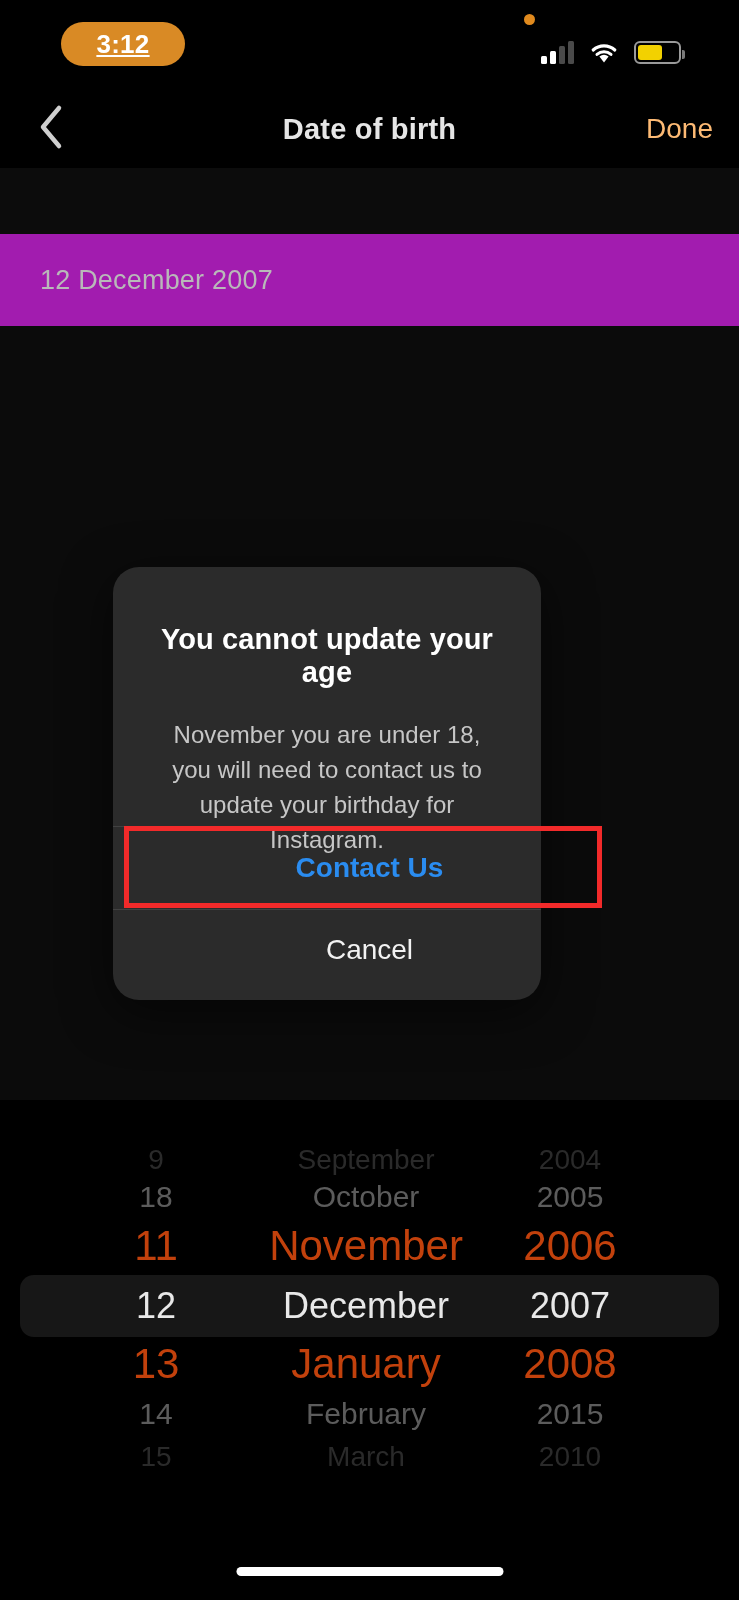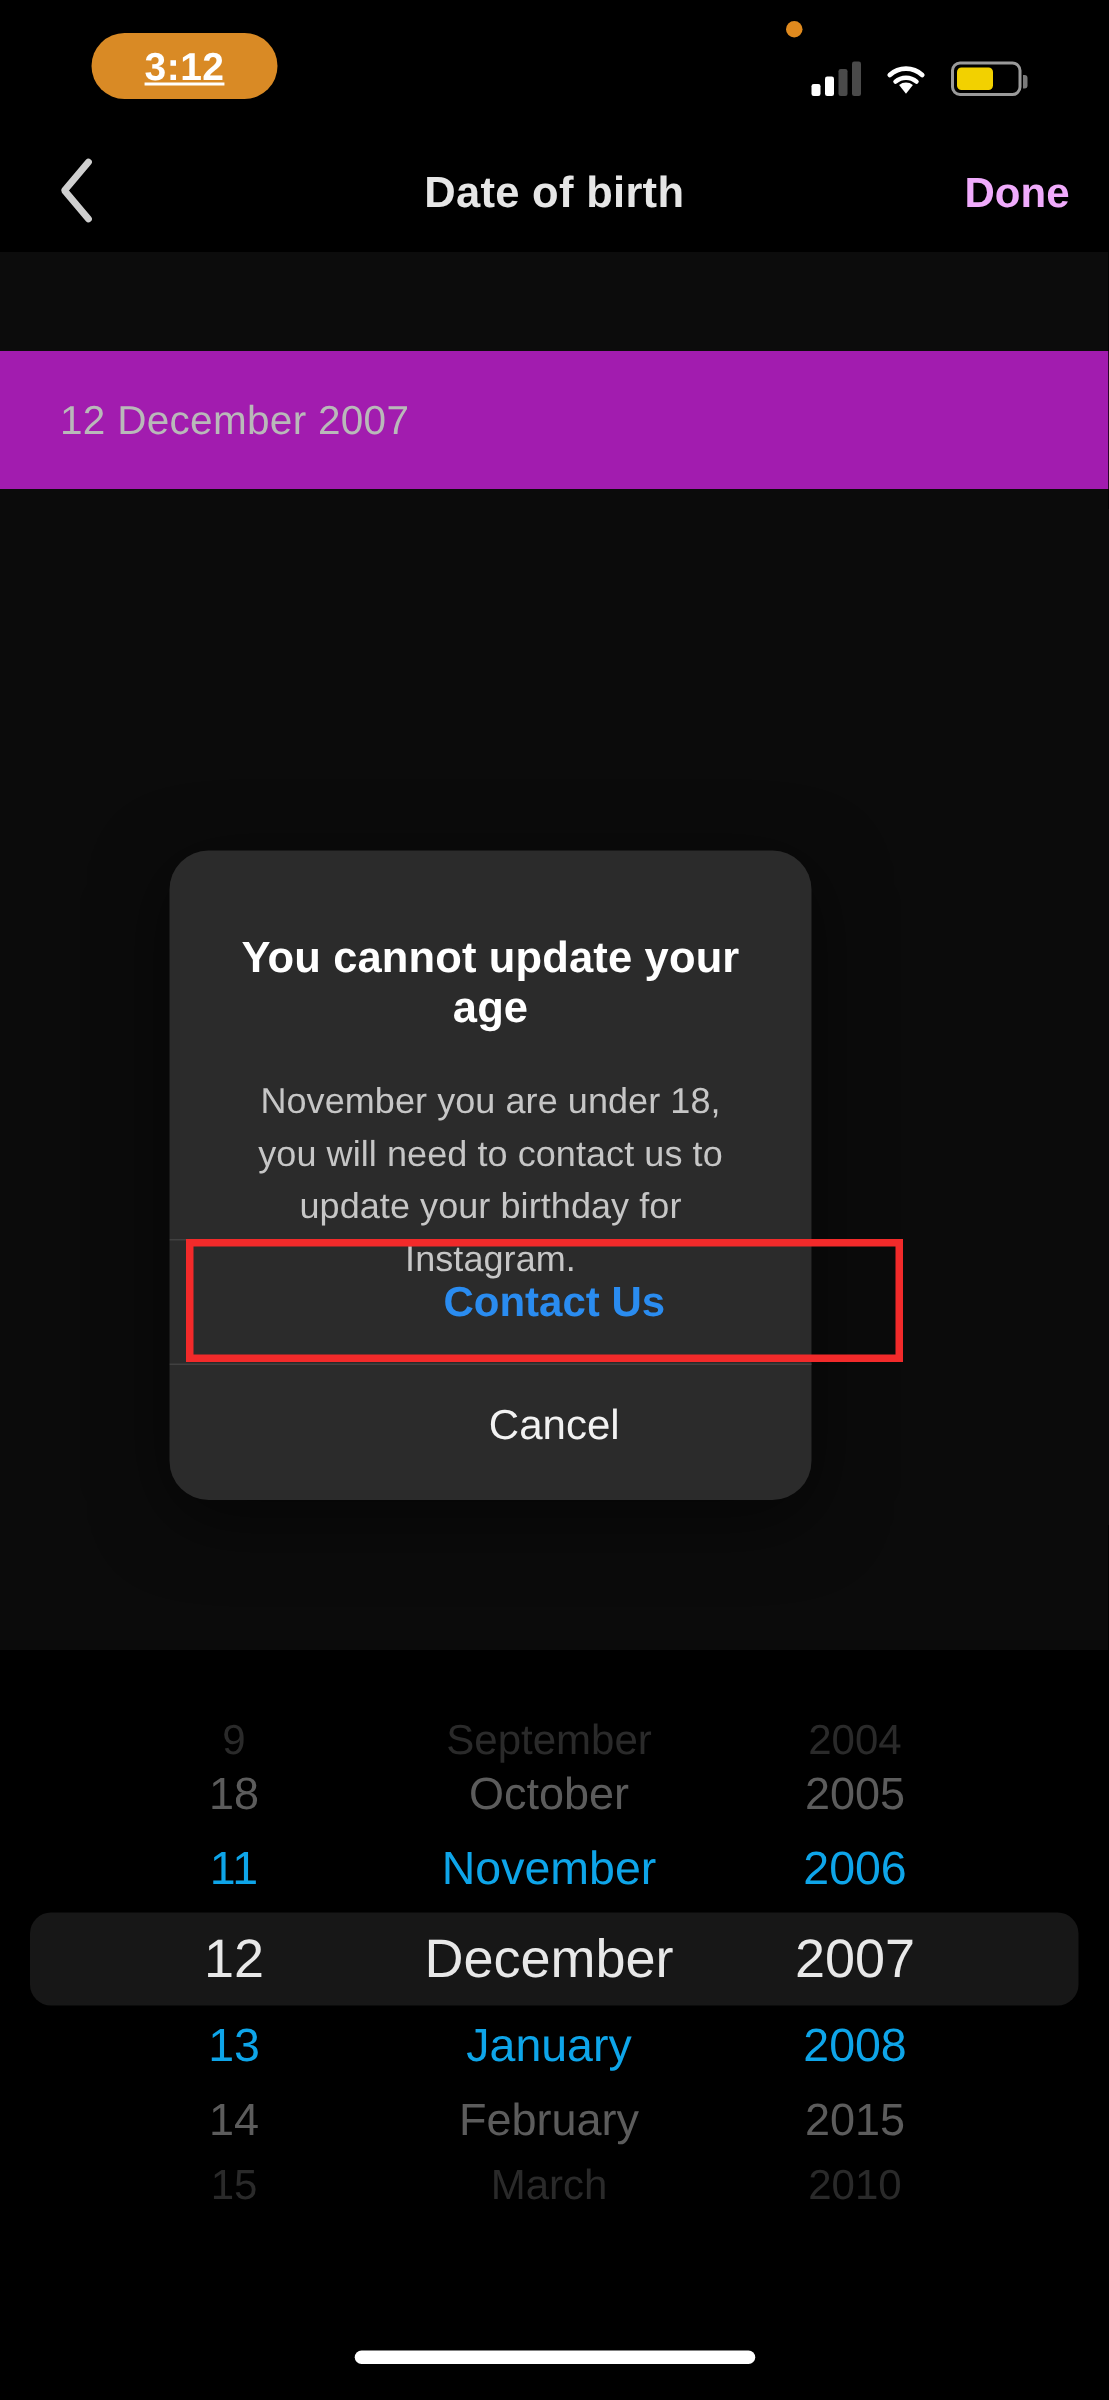--- a/index.html
+++ b/index.html
@@ -72,21 +72,21 @@
     cursor:pointer;
   }
   #nav-title {
     position:absolute; left:0; top:0; width:739px; height:78px;
     display:flex; align-items:center; justify-content:center;
     color:#E6E6E6; font-size:29px; font-weight:700; letter-spacing:0.2px;
   }
   #done-button {
     position:absolute; right:26px; top:0; height:78px;
     display:flex; align-items:center;
-    color:#f0abfc; font-size:28px; font-weight:700;
+    color:#fdba74; font-size:28px; font-weight:400;
     cursor:pointer;
   }
 
   
   #sub-band {
     position:absolute; left:0; top:168px; width:739px; height:66px;
     background:#0C0C0C;
   }
   #date-row {
     position:absolute; left:0; top:234px; width:739px; height:92px;
@@ -115,21 +115,21 @@
     background:#171717; border-radius:14px;
   }
   .picker-row {
     position:absolute; left:0; width:739px; height:50px;
     display:flex; align-items:center;
   }
   .pcell { position:absolute; text-align:center; }
   .pcell.day   { left:96px;  width:120px; }
   .pcell.month { left:216px; width:300px; }
   .pcell.year  { left:450px; width:240px; }
-  .picker-row .pcell { font-size:31px; color:#0ea5e9; }
+  .picker-row .pcell { font-size:42px; color:#c2410c; }
   .picker-row.r-sel .pcell { font-size:36px; color:#E8E8E8; font-weight:400; }
   .picker-row.fade2 .pcell { color:#2A2A2A; font-size:28px; }
   .picker-row.fade1 .pcell { color:#5C5C5C; font-size:30px; }
 
   
   #dialog {
     position:absolute; left:113px; top:567px;
     width:428px; height:433px;
     background:#2B2B2B;
     border-radius:26px;

